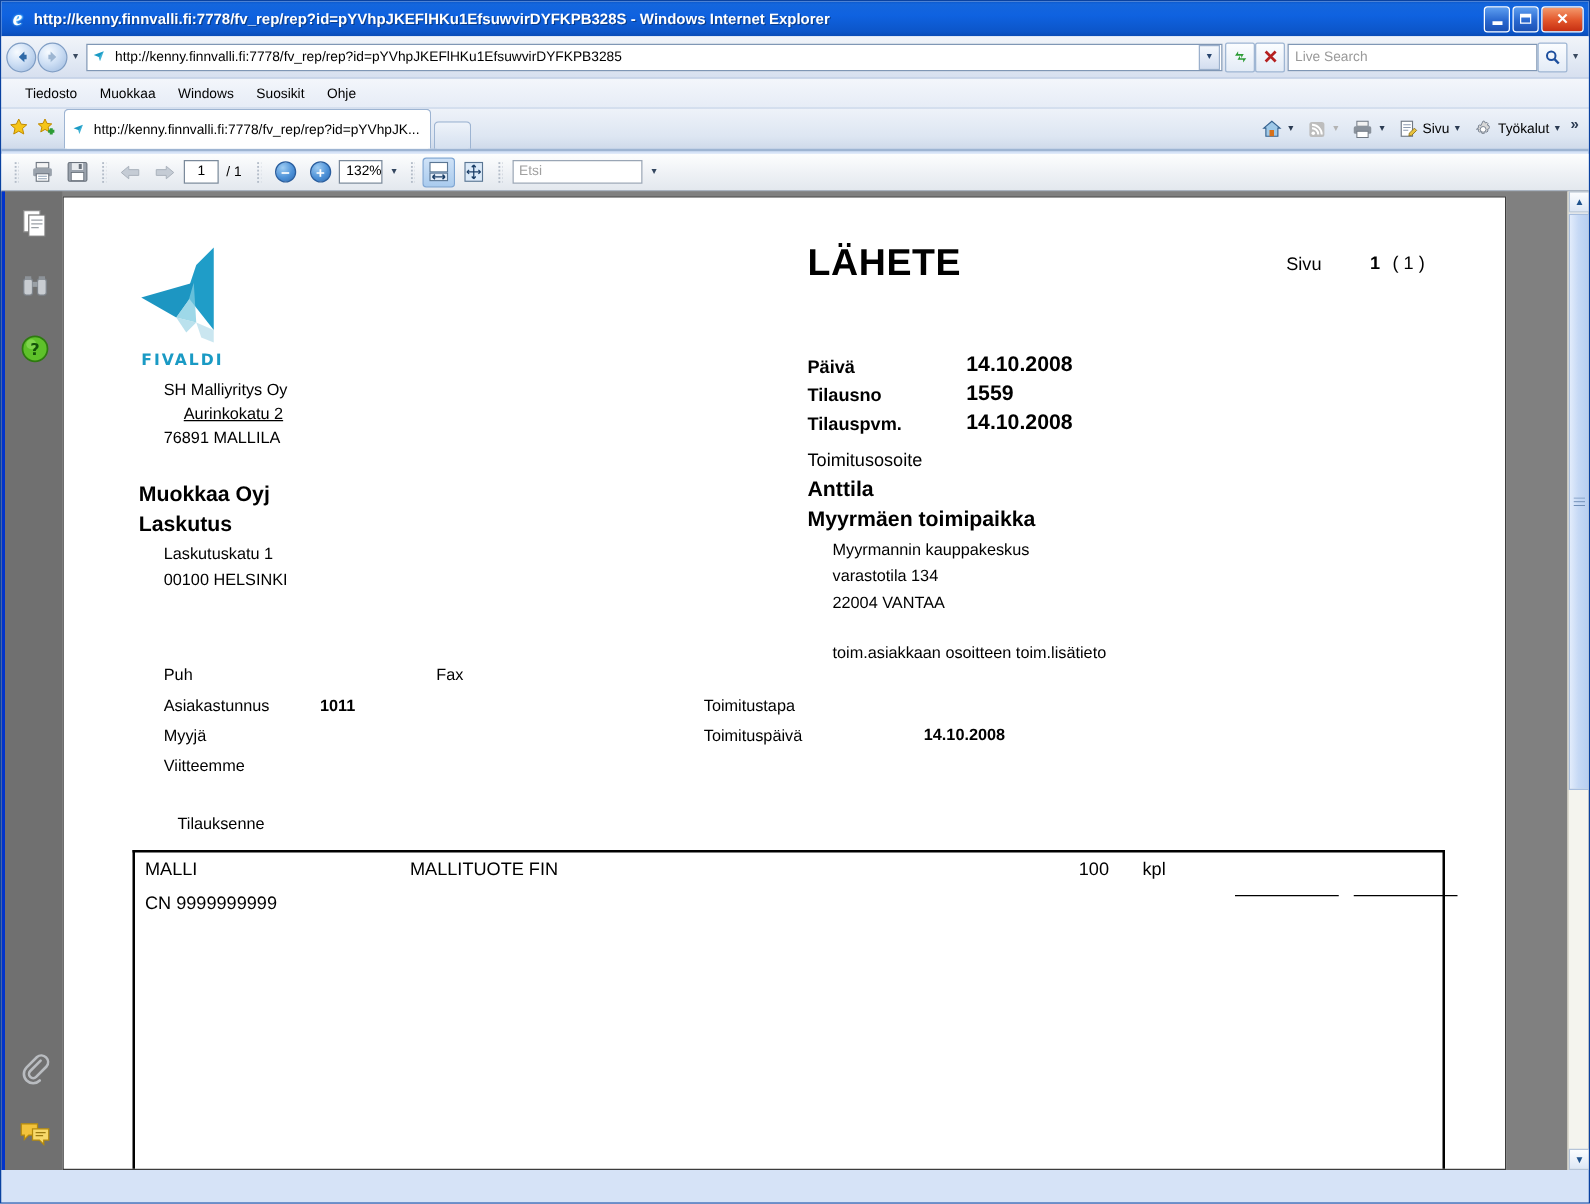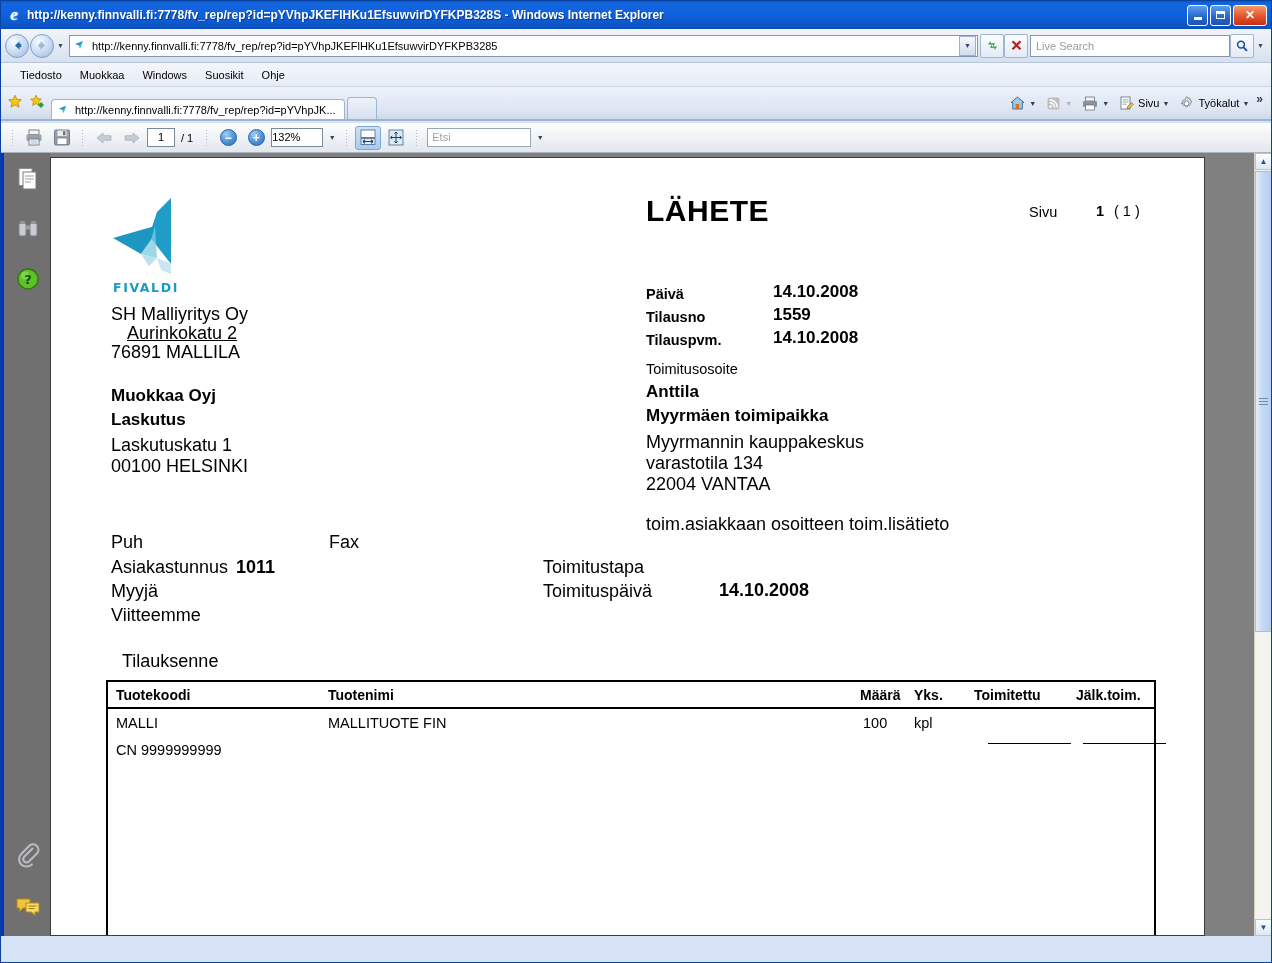--- a/index.html
+++ b/index.html
@@ -158,21 +158,21 @@
   
   #tabbar {
     position: absolute; left: 0; top: 86px;
     width: 1270px; height: 34px;
     background: linear-gradient(to bottom,#eef2f9,#dde6f2 70%,#cfdaea);
     display: flex; align-items: flex-end;
     border-bottom: 2px solid #9db4d2;
   }
   #fav-btns { display: flex; align-items: center; height: 32px; padding: 0 6px; gap: 6px; }
   .tab {
-    height: 20px;
+    height: 32px;
     background: #ffffff;
     border: 1px solid #9db4d2; border-bottom: none;
     border-radius: 4px 4px 0 0;
     display: flex; align-items: center;
     padding: 0 8px 0 5px;
     font-size: 11px;
     max-width: 300px;
   }
   .tab .favicon { width: 14px; height: 14px; margin-right: 4px; flex:0 0 auto;}
   .tab-label { white-space: nowrap; overflow: hidden; }
@@ -219,23 +219,23 @@
     flex: 0 0 auto;
   }
   .num-field {
     width: 28px; height: 19px; background: #fff;
     border: 1px solid #7b8a9b;
     font-size: 11px; text-align: center; line-height: 17px;
     color: #000;
   }
   .page-total { font-size: 11px; margin: 0 6px 0 4px; color:#000; }
   .zoom-field {
-    width: 52px; height: 19px; background: #fff;
+    width: 35px; height: 19px; background: #fff;
     border: 1px solid #7b8a9b;
-    font-size: 11px; text-align: left; line-height: 17px;
+    font-size: 11px; text-align: right; line-height: 17px;
   }
   .zoom-caret {
     width: 14px; height: 19px;
     display: flex; align-items: center; justify-content: center;
     font-size: 7px; color: #33465f;
   }
   #find-field {
     width: 104px; height: 19px; background: #fff;
     border: 1px solid #9aa6b5;
     font-size: 11px; color: #a0a0a0;
@@ -339,21 +339,21 @@
     width: 1153px; height: 777px;
     font-family: "Liberation Sans", sans-serif;
     color: #000;
   }
   .abs { position: absolute; white-space: nowrap; }
   .doc-title {
     font-size: 30px; font-weight: bold; letter-spacing: .5px;
   }
   .b { font-weight: bold; }
   .t14 { font-size: 14.5px; }
-  .t15 { font-size: 18px; }
+  .t15 { font-size: 13px; margin-left: 20px; }
   .t17b { font-size: 17px; font-weight: bold; }
 
   #items-table {
     position: absolute; left: 55px; top: 522px;
     width: 1050px;
     border: 2px solid #000;
     border-bottom: none;
     height: 255px;
   }
   #items-head {
@@ -684,28 +684,20 @@
 
           <div class="abs t15" style="left:60px; top:423px;">Myyjä</div>
           <div class="abs t15" style="left:60px; top:447px;">Viitteemme</div>
           <div class="abs t15" style="left:71px; top:493px;">Tilauksenne</div>
 
           <div class="abs t15" style="left:492px; top:399px;">Toimitustapa</div>
           <div class="abs t15" style="left:492px; top:423px;">Toimituspäivä</div>
           <div class="abs t15 b" style="left:668px; top:422px;">14.10.2008</div>
 
           <div id="items-table">
-            <div id="items-head">
-              <span class="hcell" style="left:8px;">Tuotekoodi</span>
-              <span class="hcell" style="left:220px;">Tuotenimi</span>
-              <span class="hcell" style="left:752px;">Määrä</span>
-              <span class="hcell" style="left:806px;">Yks.</span>
-              <span class="hcell" style="left:866px;">Toimitettu</span>
-              <span class="hcell" style="left:968px;">Jälk.toim.</span>
-            </div>
             <div id="items-body">
 
               <span class="cell" style="left:8px; top:6px;">MALLI</span>
               <span class="cell" style="left:220px; top:6px;">MALLITUOTE FIN</span>
               <span class="cell" style="left:755px; top:6px;">100</span>
               <span class="cell" style="left:806px; top:6px;">kpl</span>
               <span class="underline-cell" style="left:880px; top:34px; width:83px;"></span>
               <span class="underline-cell" style="left:975px; top:34px; width:83px;"></span>
 
               <span class="cell" style="left:8px; top:33px;">CN 9999999999</span>

